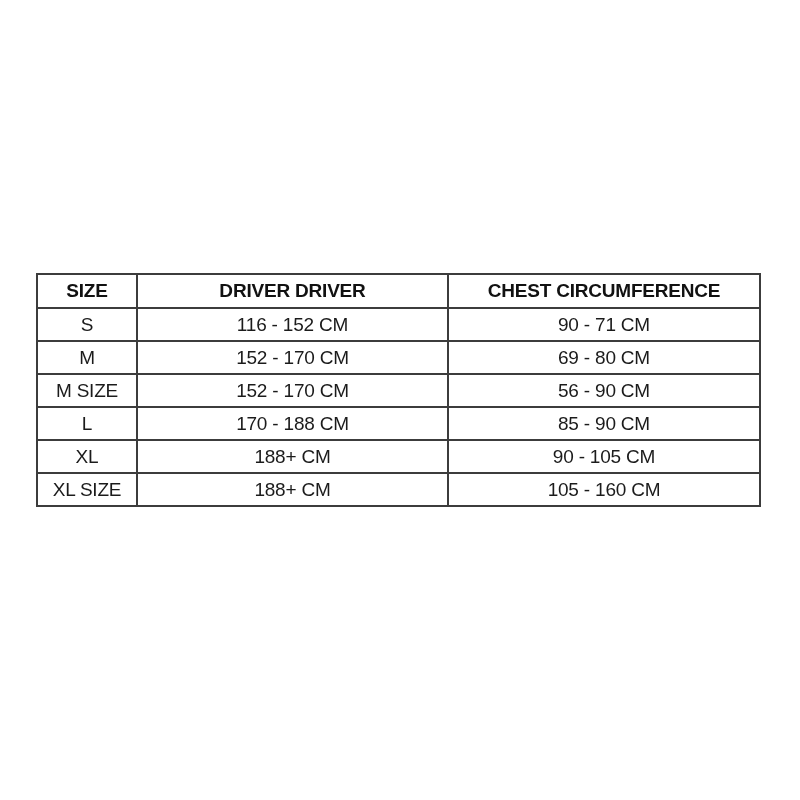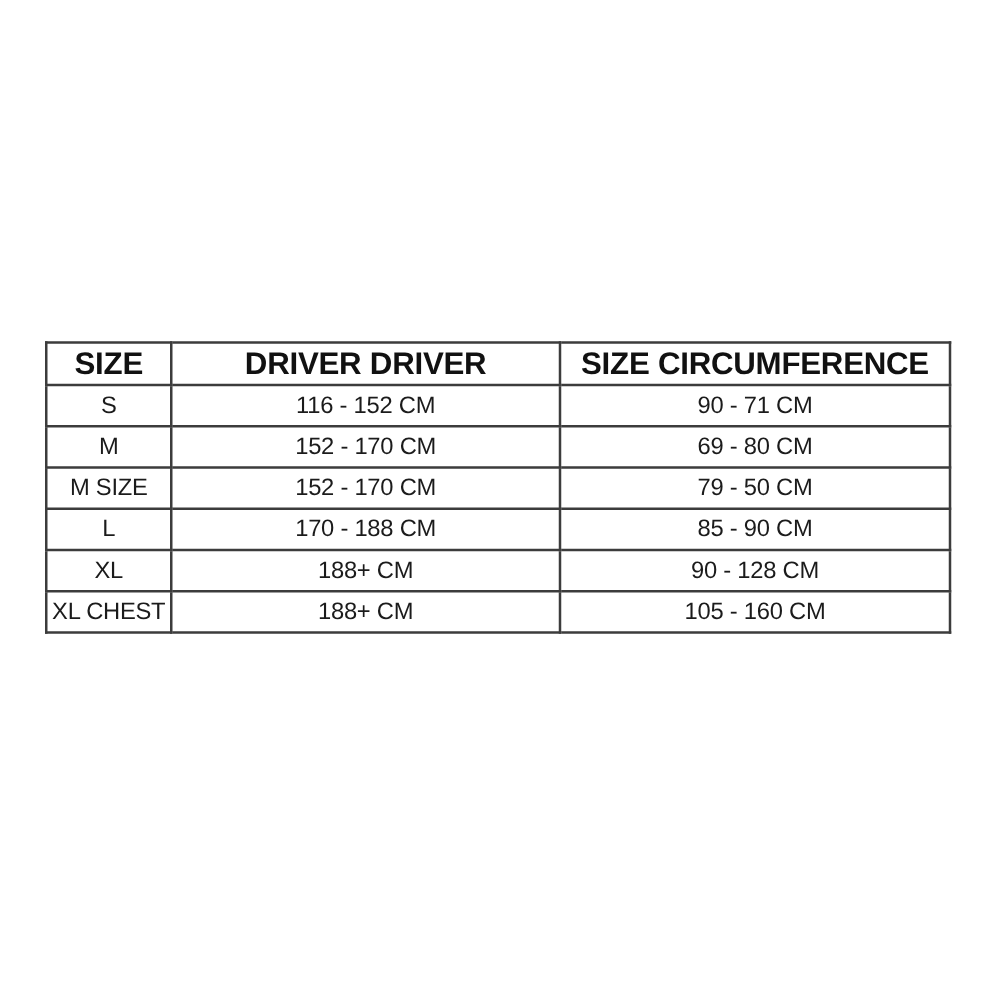--- a/index.html
+++ b/index.html
@@ -26,21 +26,21 @@
   table.size-chart td {
     border: 2px solid #3c3c3c;
     text-align: center;
     vertical-align: middle;
     padding: 0;
     overflow: hidden;
     white-space: nowrap;
   }
   table.size-chart th {
     height: 32px;
-    font-size: 25px;
+    font-size: 19px;
     font-weight: bold;
     letter-spacing: -0.2px;
     color: #111111;
   }
   table.size-chart td {
     height: 31px;
     font-size: 19px;
     font-weight: normal;
     letter-spacing: -0.2px;
     color: #1b1b1b;
@@ -52,48 +52,48 @@
 <table class="size-chart">
   <colgroup>
     <col style="width:100px">
     <col style="width:311px">
     <col style="width:312px">
   </colgroup>
   <thead>
     <tr>
       <th>SIZE</th>
       <th>DRIVER DRIVER</th>
-      <th>SIZE CIRCUMFERENCE</th>
+      <th>CHEST CIRCUMFERENCE</th>
     </tr>
   </thead>
   <tbody>
     <tr>
       <td>S</td>
       <td>116 - 152 CM</td>
       <td>90 - 71 CM</td>
     </tr>
     <tr>
       <td>M</td>
       <td>152 - 170 CM</td>
       <td>69 - 80 CM</td>
     </tr>
     <tr>
       <td>M SIZE</td>
       <td>152 - 170 CM</td>
-      <td>79 - 50 CM</td>
+      <td>56 - 90 CM</td>
     </tr>
     <tr>
       <td>L</td>
       <td>170 - 188 CM</td>
       <td>85 - 90 CM</td>
     </tr>
     <tr>
       <td>XL</td>
       <td>188+ CM</td>
-      <td>90 - 128 CM</td>
+      <td>90 - 105 CM</td>
     </tr>
     <tr>
-      <td>XL CHEST</td>
+      <td>XL SIZE</td>
       <td>188+ CM</td>
       <td>105 - 160 CM</td>
     </tr>
   </tbody>
 </table>
 
 </body></html>

